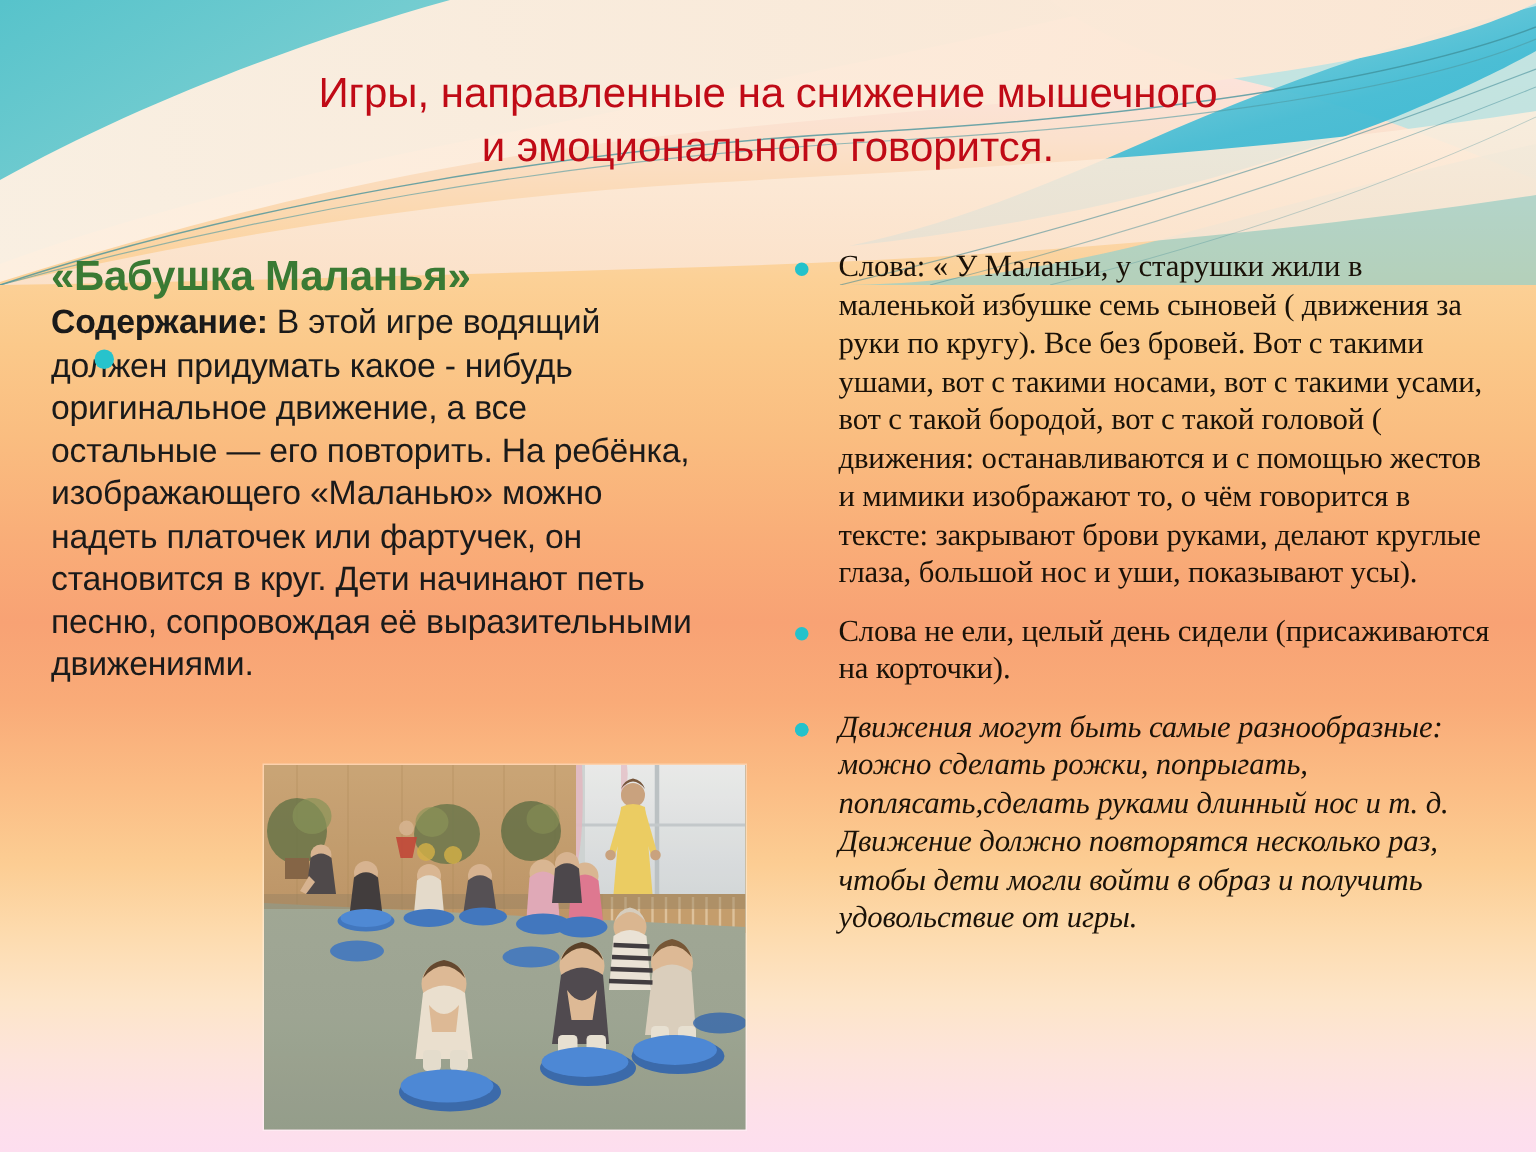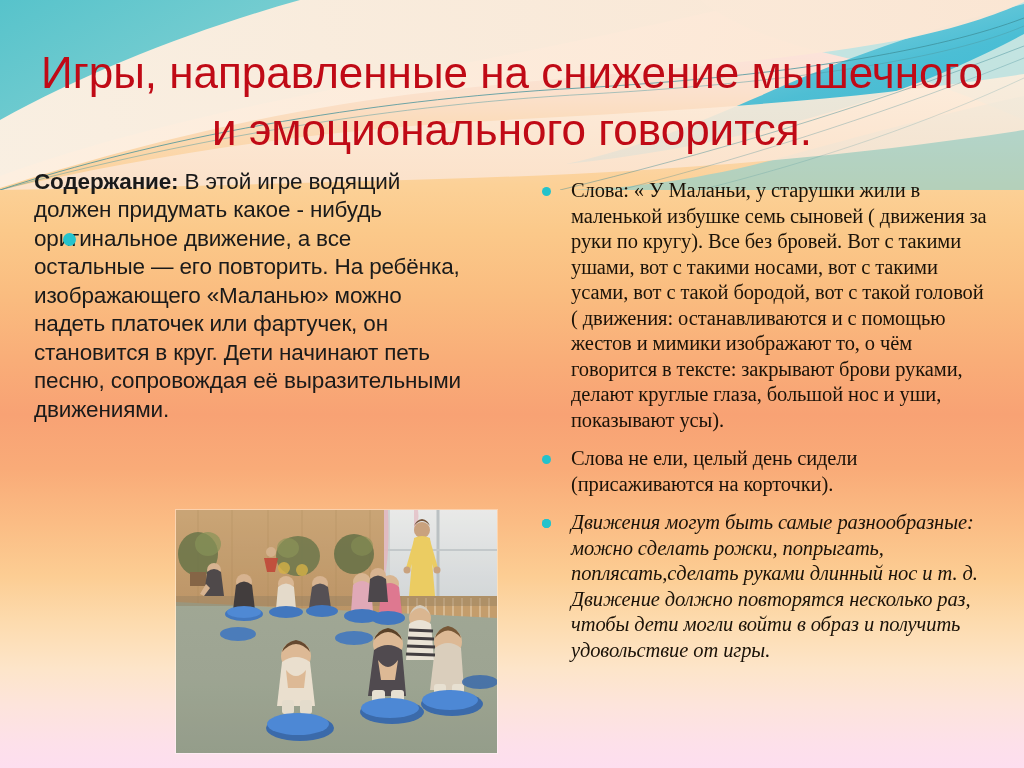--- a/index.html
+++ b/index.html
@@ -46,21 +46,21 @@
   .deco svg { display: block; }
 
   
   .title {
     position: absolute;
     left: 0;
     top: 44px;
     width: 1024px;
     text-align: center;
     color: #c00a16;
-    font-size: 44px;
+    font-size: 28px;
     font-weight: 400;
     line-height: 1.30;
     letter-spacing: 0px;
     z-index: 5;
   }
   .title .line { display: block; white-space: nowrap; }
 
   
   .col-left {
     position: absolute;
@@ -112,21 +112,21 @@
   .photo svg { display: block; }
 
   
   .col-right {
     position: absolute;
     left: 520px;
     top: 166px;
     width: 482px;
     z-index: 4;
   }
-  .bullets { list-style: none; margin: 12px; padding: 0; }
+  .bullets { list-style: none; margin: 0; padding: 0; }
   .bullets li {
     position: relative;
     padding-left: 39px;
     margin-bottom: 13px;
     color: #1a1208;
     font-family: "Liberation Serif", serif;
     font-size: 20.5px;
     line-height: 1.245;
     letter-spacing: -0.1px;
   }
@@ -190,20 +190,21 @@
       <path d="M700,190 C820,160 930,122 1024,78" fill="none" stroke="#3c8794" stroke-width="0.6" opacity="0.35"></path>
     </svg>
   </div>
 
   <div class="title">
     <span class="line">Игры, направленные на снижение мышечного</span>
     <span class="line">и эмоционального говорится.</span>
   </div>
 
   <div class="col-left">
+    <h2 class="game-title">«Бабушка Маланья»</h2>
     <p class="game-body">
       <span class="lbl">Содержание:</span><span> В этой игре водящий должен придумать какое - нибудь оригинальное движение, а все остальные — его повторить. На ребёнка, изображающего «Маланью» можно надеть платочек или фартучек, он становится в круг. Дети начинают петь песню, сопровождая её выразительными движениями.</span>
     </p>
   </div>
 
   <div class="stray-dot"></div>
 
   <div class="photo">
     <svg width="321" height="243" viewBox="0 0 321 243" xmlns="http://www.w3.org/2000/svg">
       <defs>

